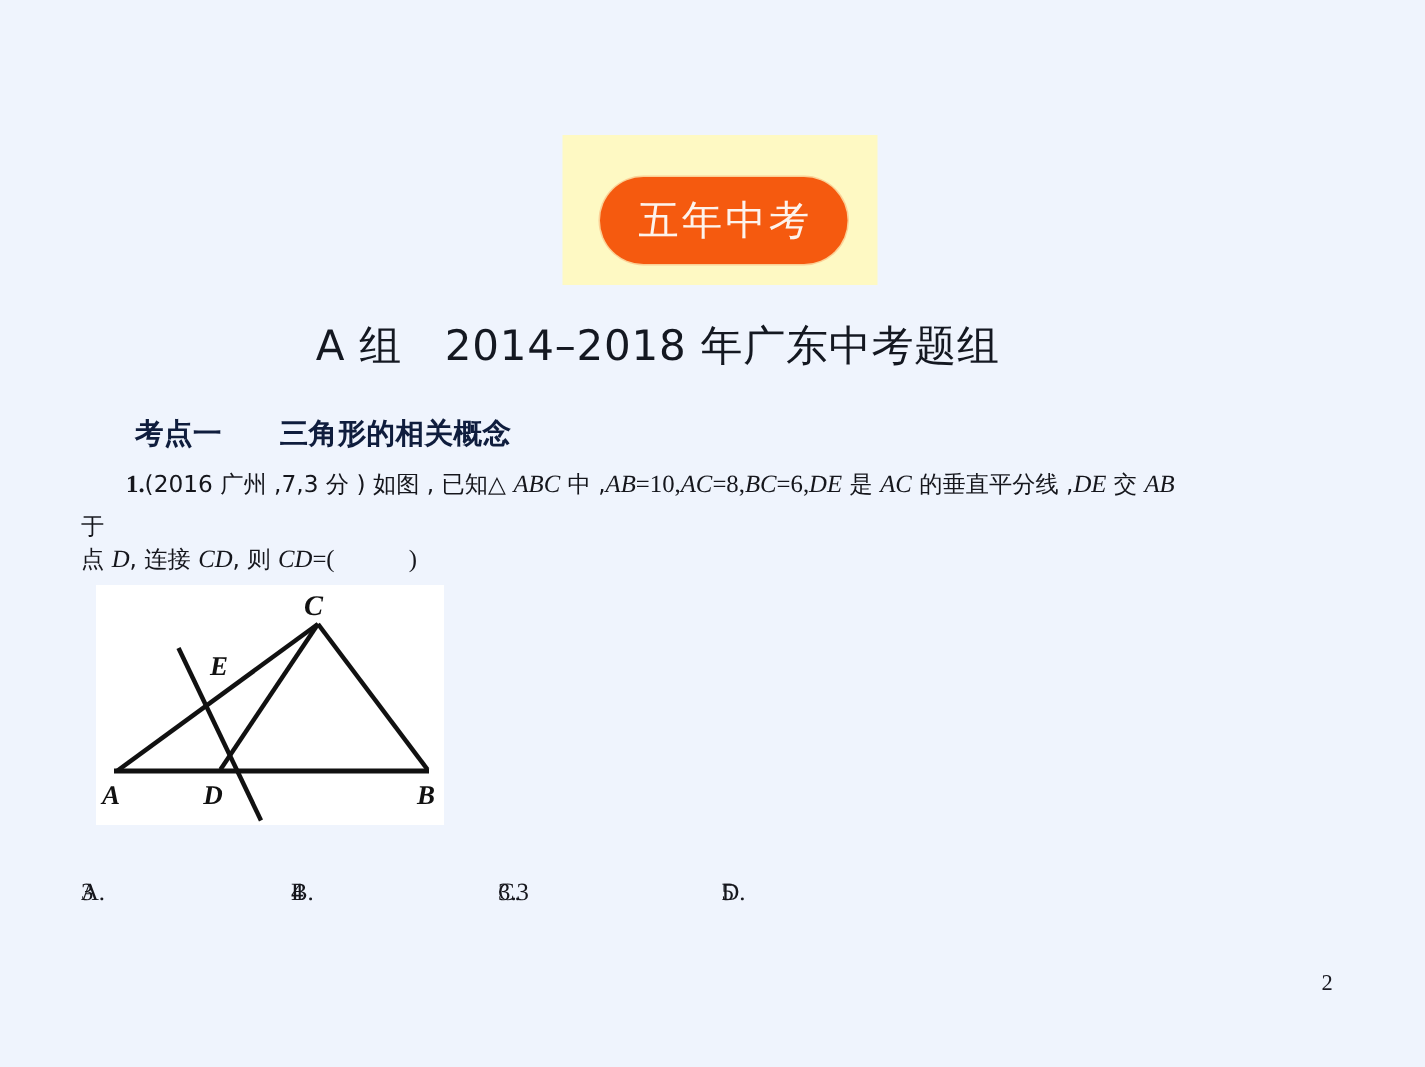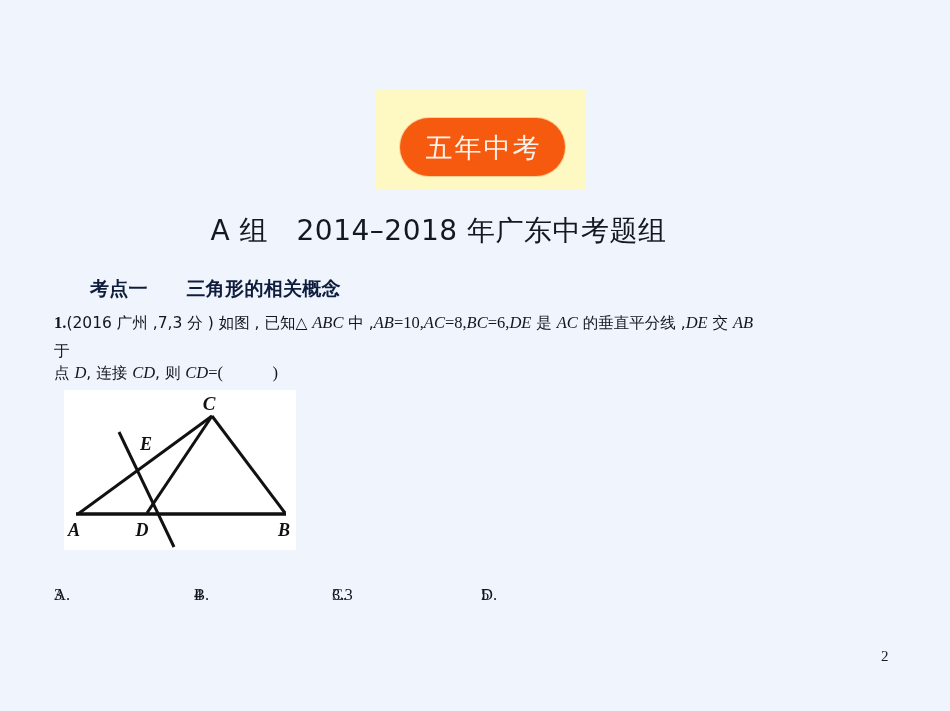--- a/index.html
+++ b/index.html
@@ -80,21 +80,21 @@
 
   
   .prob {
     position: absolute;
     left: 54px;
     font-size: 16.5px;
     color: #15161c;
     white-space: pre;
     font-family: "Liberation Serif", serif;
   }
-  .prob-l1 { top: 313px; }
+  .prob-l1 { top: 313px; margin-left: 30px; }
   .prob-l2 { top: 341px; }
   .prob-l3 { top: 363px; }
   .prob b { font-weight: bold; font-family: "Liberation Serif", serif; }
   .prob i {
     font-style: italic;
     font-family: "Liberation Serif", serif;
   }
   .cjk { font-family: "DejaVu Sans", sans-serif; font-size: 15.5px; }
 
   

